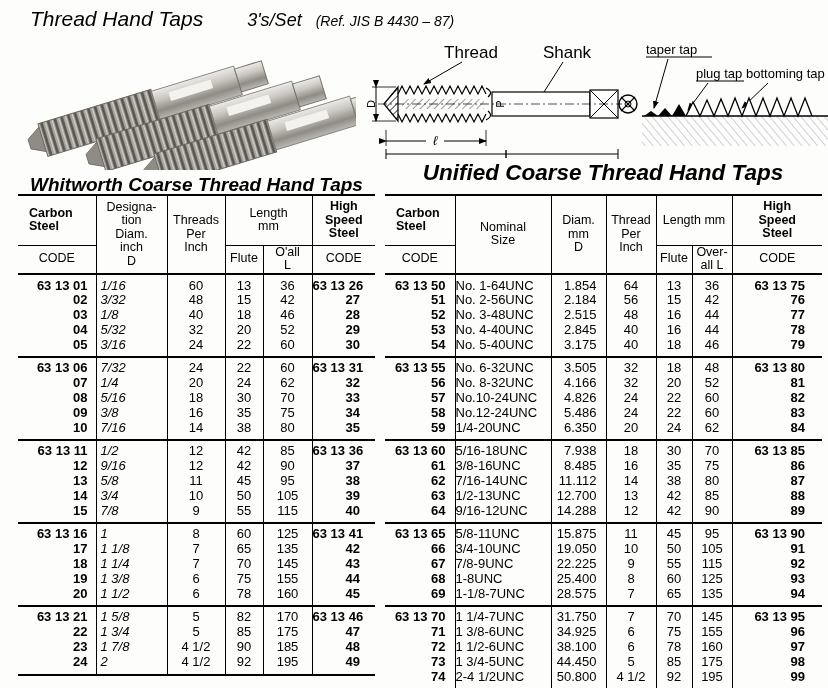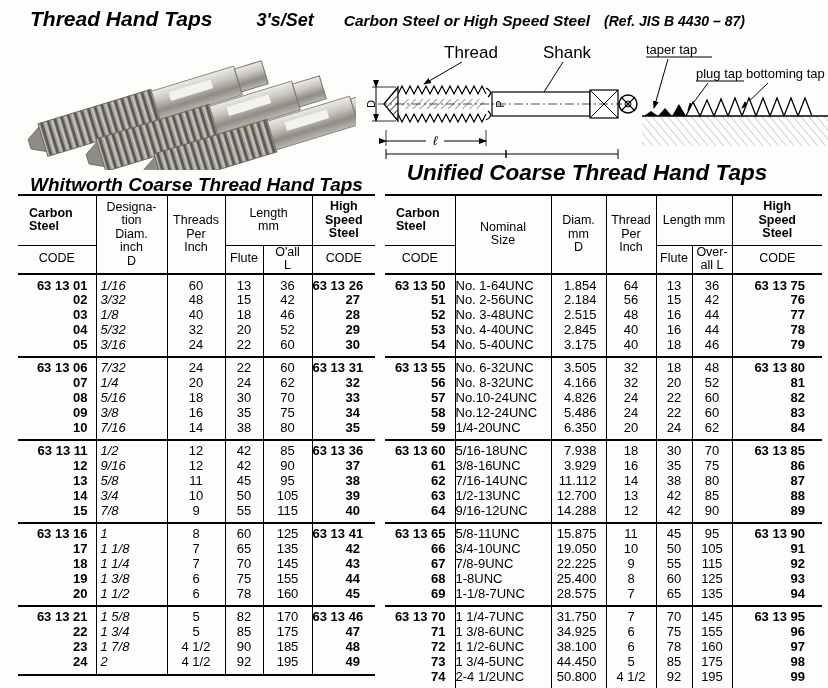--- a/index.html
+++ b/index.html
@@ -1,36 +1,36 @@
 <!DOCTYPE html>
 <html><head>
 <meta charset="utf-8">
 <style>
   * { margin:0; padding:0; box-sizing:border-box; }
   html,body { width:828px; height:688px; background:#fdfdfb; color:#000;
               font-family:"Liberation Sans", sans-serif; overflow:hidden; position:relative; }
 
   
   .topline { position:absolute; left:30px; top:7px; display:flex; align-items:baseline;
-             font-style:italic; font-weight:bold; white-space:nowrap; }
+             font-style:italic; font-weight:normal; white-space:nowrap; }
   .t1 { font-size:21px; }
   .t2 { font-size:18px; margin-left:44px; }
   .t3 { font-size:15.5px; margin-left:30px; }
   .t4 { font-size:14px; margin-left:14px; }
 
   
   .photo   { position:absolute; left:16px;  top:30px;  width:340px; height:140px; }
   .drawing { position:absolute; left:366px; top:42px;  width:272px; height:128px; }
   .types   { position:absolute; left:642px; top:40px;  width:186px; height:128px; }
   svg text { font-family:"Liberation Sans", sans-serif; }
 
   
   .wt-title { position:absolute; left:18px;  top:174px; width:357px; text-align:center;
               font-style:italic; font-weight:bold; font-size:19px; }
-  .uc-title { position:absolute; left:365px; top:160px; width:444px; text-align:center;
+  .uc-title { position:absolute; left:381px; top:160px; width:444px; text-align:center;
               font-style:italic; font-weight:bold; font-size:22.5px; }
 
   
   table.cat { border-collapse:collapse; table-layout:fixed; position:absolute;
               border-top:2.4px solid #000; border-bottom:2.4px solid #000; }
   .wt { left:18px;  top:194px; width:357px; }
   .uc { left:385px; top:194px; width:437px; }
 
   .cat th { white-space:pre-line; vertical-align:middle; text-align:center;
             font-weight:normal; font-size:12.5px; line-height:13.5px; }
@@ -60,21 +60,20 @@
   .uc td:nth-child(3) { text-align:right; padding-right:9px; }
   .uc td:nth-child(4), .uc td:nth-child(5), .uc td:nth-child(6) { text-align:center; }
   .uc td:nth-child(7) { text-align:right; padding-right:17px; font-weight:bold;margin-top:48px; }
 </style>
 </head>
 <body>
 
 <div class="topline">
   <span class="t1">Thread Hand Taps</span>
   <span class="t2">3's/Set</span>
-  <span class="t3">Carbon Steel or  High Speed Steel</span>
   <span class="t4">(Ref. JIS B 4430 – 87)</span>
 </div>
 
 <svg class="photo" viewBox="0 0 340 140">
   <defs>
     <linearGradient id="met" x1="0" y1="0" x2="0" y2="1">
       <stop offset="0" stop-color="#ecebe7"></stop>
         <stop offset="0.35" stop-color="#c9c6c0"></stop>
       <stop offset="0.7" stop-color="#8f8c86"></stop>
         <stop offset="1" stop-color="#bcb9b3"></stop>
@@ -551,21 +550,21 @@
         <td>5/16-18UNC</td>
         <td>7.938</td>
         <td>18</td>
         <td>30</td>
         <td>70</td>
         <td>63 13 85</td>
       </tr>
       <tr>
         <td>61</td>
         <td>3/8-16UNC</td>
-        <td>3.929</td>
+        <td>8.485</td>
         <td>16</td>
         <td>35</td>
         <td>75</td>
         <td>86</td>
       </tr>
       <tr>
         <td>62</td>
         <td>7/16-14UNC</td>
         <td>11.112</td>
         <td>14</td>

